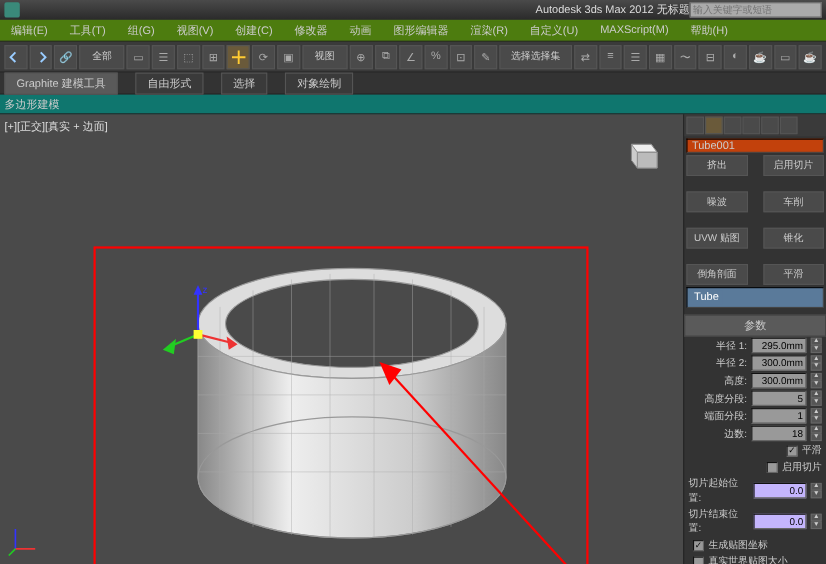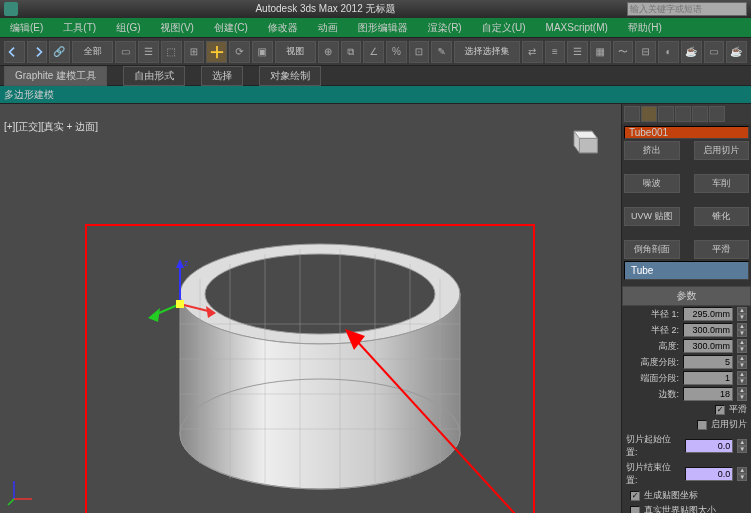--- a/index.html
+++ b/index.html
@@ -1,33 +1,33 @@
 <!DOCTYPE html>
 <html><head>
 <meta charset="utf-8">
 <style>
 * { margin: 0; padding: 0; box-sizing: border-box; font-family: "Microsoft YaHei", sans-serif; }
 body { width: 751px; height: 513px; background: #333; color: #ccc; font-size: 10px; overflow: hidden; }
 .titlebar { height: 18px; background: linear-gradient(#4a4a4a,#2a2a2a); display: flex; align-items: center; padding: 0 4px; }
 .titlebar .logo { width: 14px; height: 14px; background: #3a8a7a; border-radius: 2px; margin-right: 6px; }
-.titlebar .title { flex: 1; text-align: center; color: #ddd; font-size: 10px; }
+.titlebar .title { flex: 1; text-align: right; color: #ddd; font-size: 10px; }
 .titlebar .search { width: 120px; height: 14px; background: #aaa; border: 1px solid #666; font-size: 9px; padding: 0 2px; color: #333; }
-.menubar { height: 20px; background: #15803d; display: flex; align-items: center; padding: 0 4px; gap: 8px; border-bottom: 1px solid #222; }
+.menubar { height: 20px; background: #4d7c0f; display: flex; align-items: center; padding: 0 4px; gap: 8px; border-bottom: 1px solid #222; }
 .menubar span { padding: 2px 6px; font-size: 10px; color: #ccc; cursor: pointer; }
 .toolbar { height: 28px; background: #3a3a3a; display: flex; align-items: center; padding: 0 4px; gap: 2px; border-bottom: 1px solid #222; }
 .tbtn { width: 22px; height: 22px; background: #4a4a4a; border: 1px solid #555; display: flex; align-items: center; justify-content: center; font-size: 10px; color: #aaa; }
 .tbtn.wide { width: 44px; font-size: 9px; color: #ccc; }
 .tbtn svg { width: 14px; height: 14px; }
 .tabbar { height: 20px; background: #333; display: flex; align-items: center; padding: 0 4px; gap: 16px; border-bottom: 1px solid #222; }
 .tab { padding: 2px 10px; background: #3a3a3a; border: 1px solid #555; font-size: 10px; color: #ccc; }
 .tab.active { background: #5a5a5a; }
 .subtabbar { height: 18px; background: #0f766e; display: flex; align-items: center; padding: 0 4px; font-size: 10px; color: #ccc; border-bottom: 1px solid #222; }
 .main { display: flex; height: 409px; }
 .viewport { flex: 1; background: #4a4a4a; position: relative; }
-.vplabel { position: absolute; top: 16px; left: 4px; font-size: 10px; color: #ddd; }
+.vplabel { position: absolute; top: 4px; left: 4px; font-size: 10px; color: #ddd; }
 .vcube { position: absolute; top: 20px; right: 20px; width: 36px; height: 36px; }
 .worldaxis { position: absolute; bottom: 6px; left: 6px; width: 30px; height: 30px; }
 .ring-container { position: absolute; top: 120px; left: 160px; width: 340px; height: 300px; }
 .gizmo { position: absolute; top: 150px; left: 140px; width: 80px; height: 80px; }
 .redbox { position: absolute; top: 120px; left: 85px; width: 450px; height: 310px; border: 2px solid #f00; pointer-events: none; }
 .arrow { position: absolute; pointer-events: none; }
 .sidepanel { width: 130px; background: #333; border-left: 1px solid #222; display: flex; flex-direction: column; font-size: 10px; }
 .sp-icons { height: 20px; display: flex; gap: 1px; padding: 2px; background: #3a3a3a; }
 .sp-icons .ibtn { width: 16px; height: 16px; background: #4a4a4a; border: 1px solid #555; }
 .sp-name { height: 16px; background: #c2410c; border: 1px inset #444; padding: 0 4px; margin: 2px; font-size: 10px; display: flex; align-items: center; }

